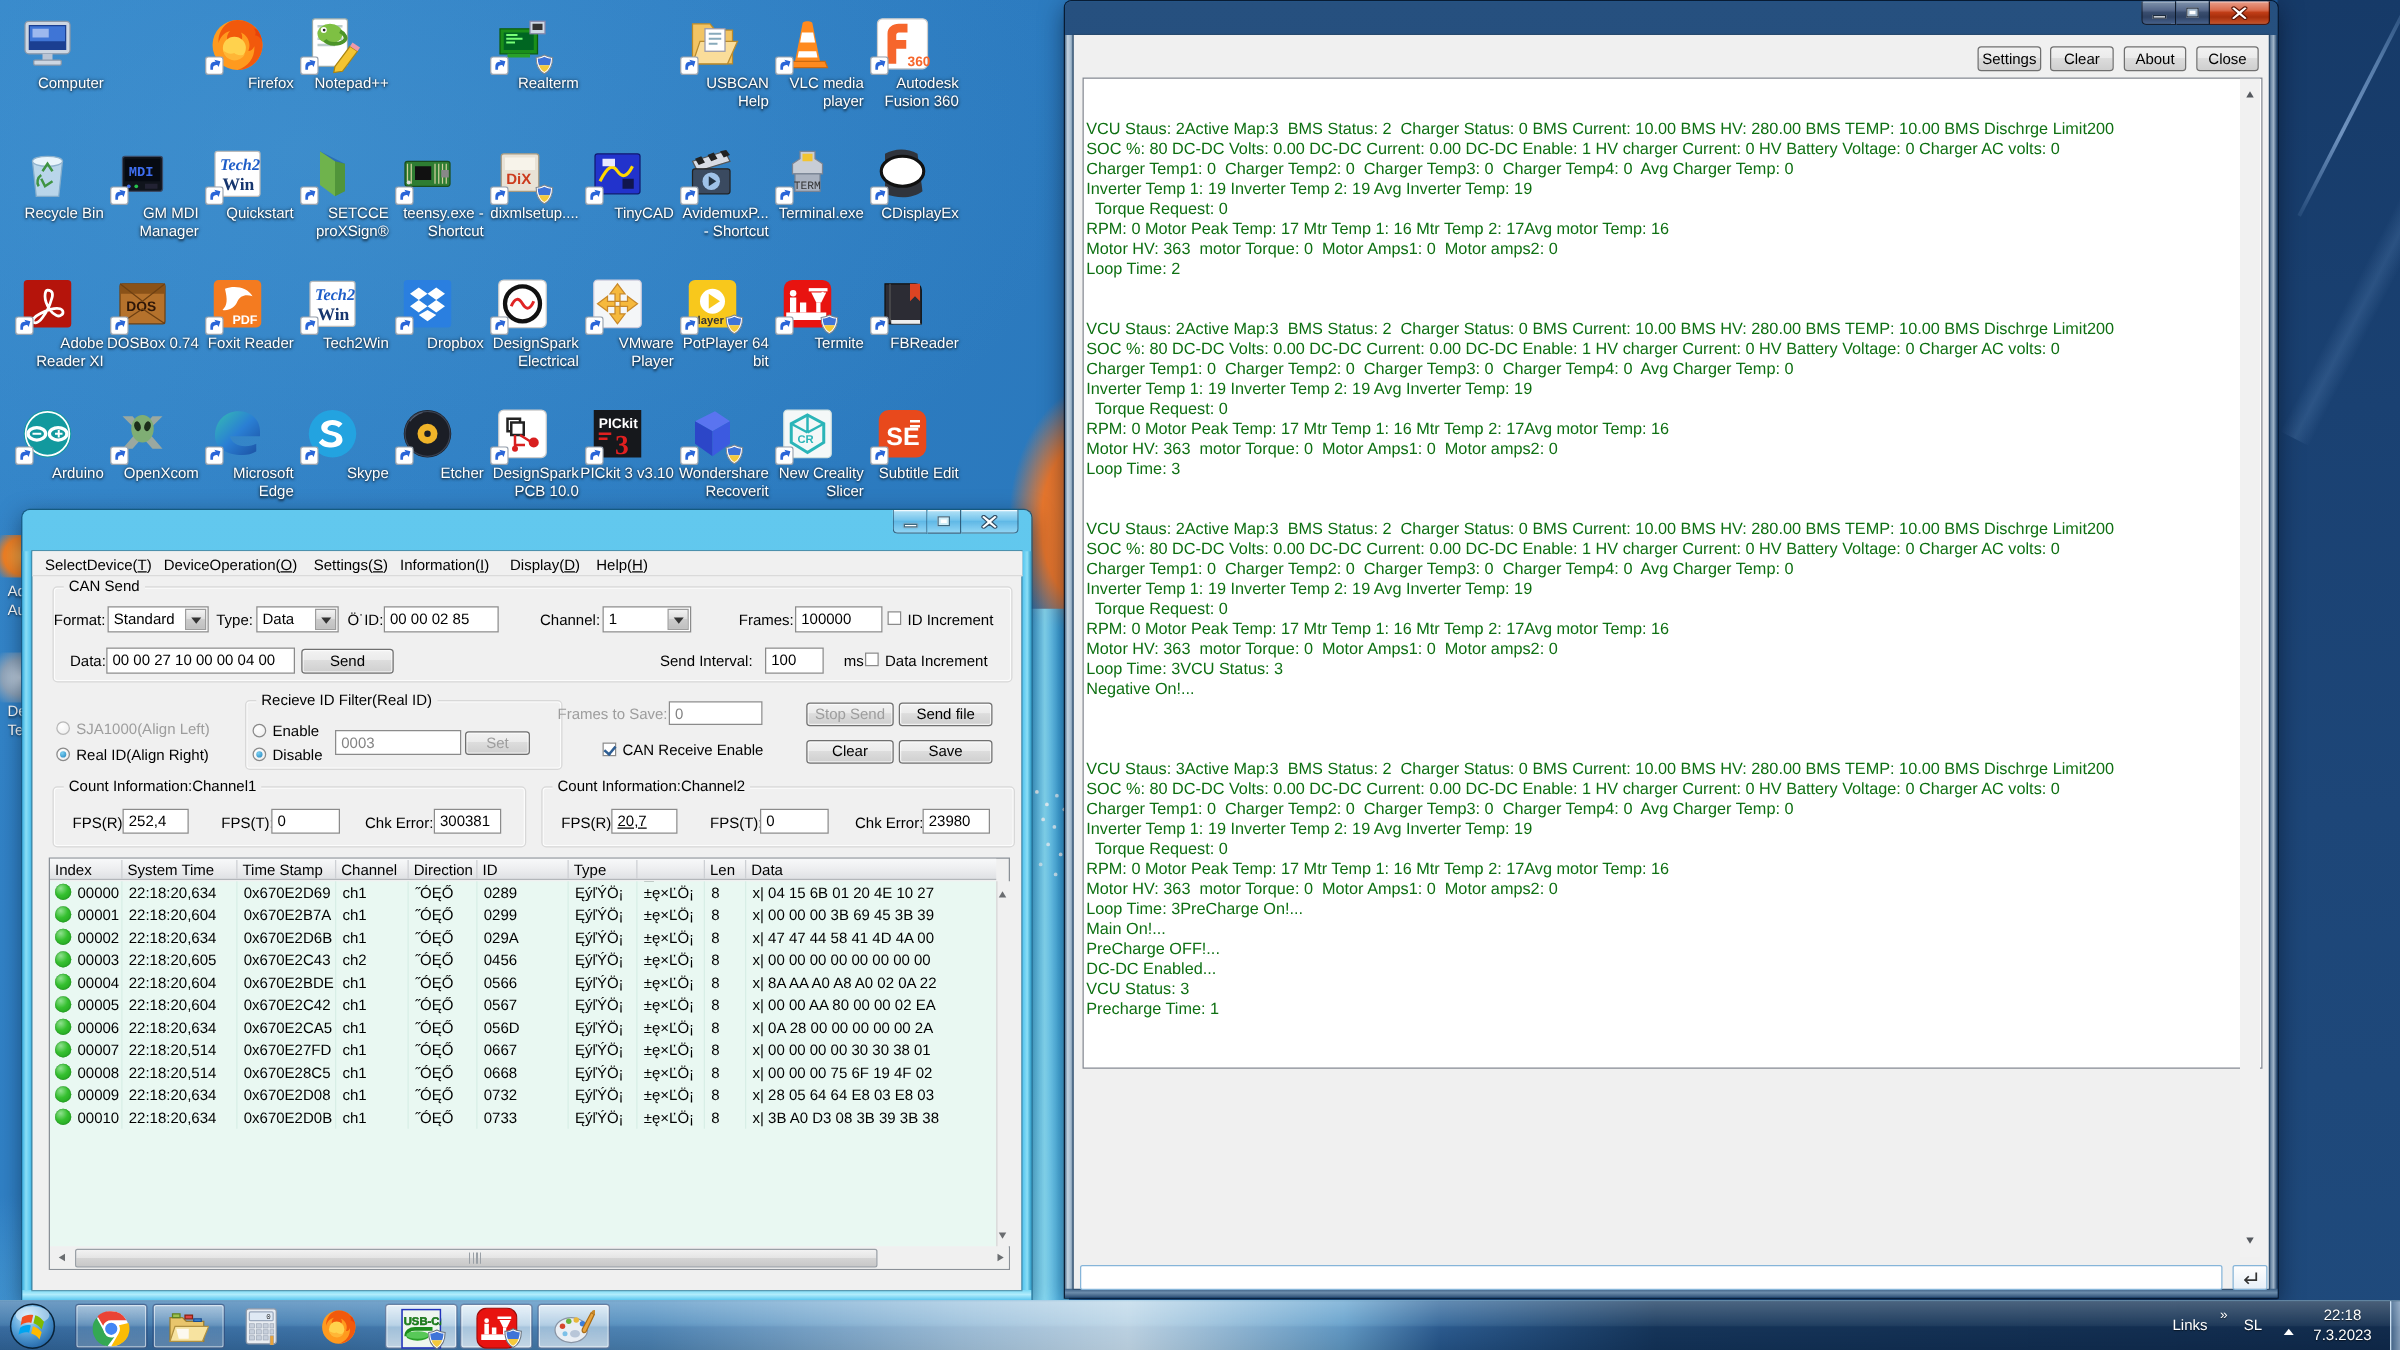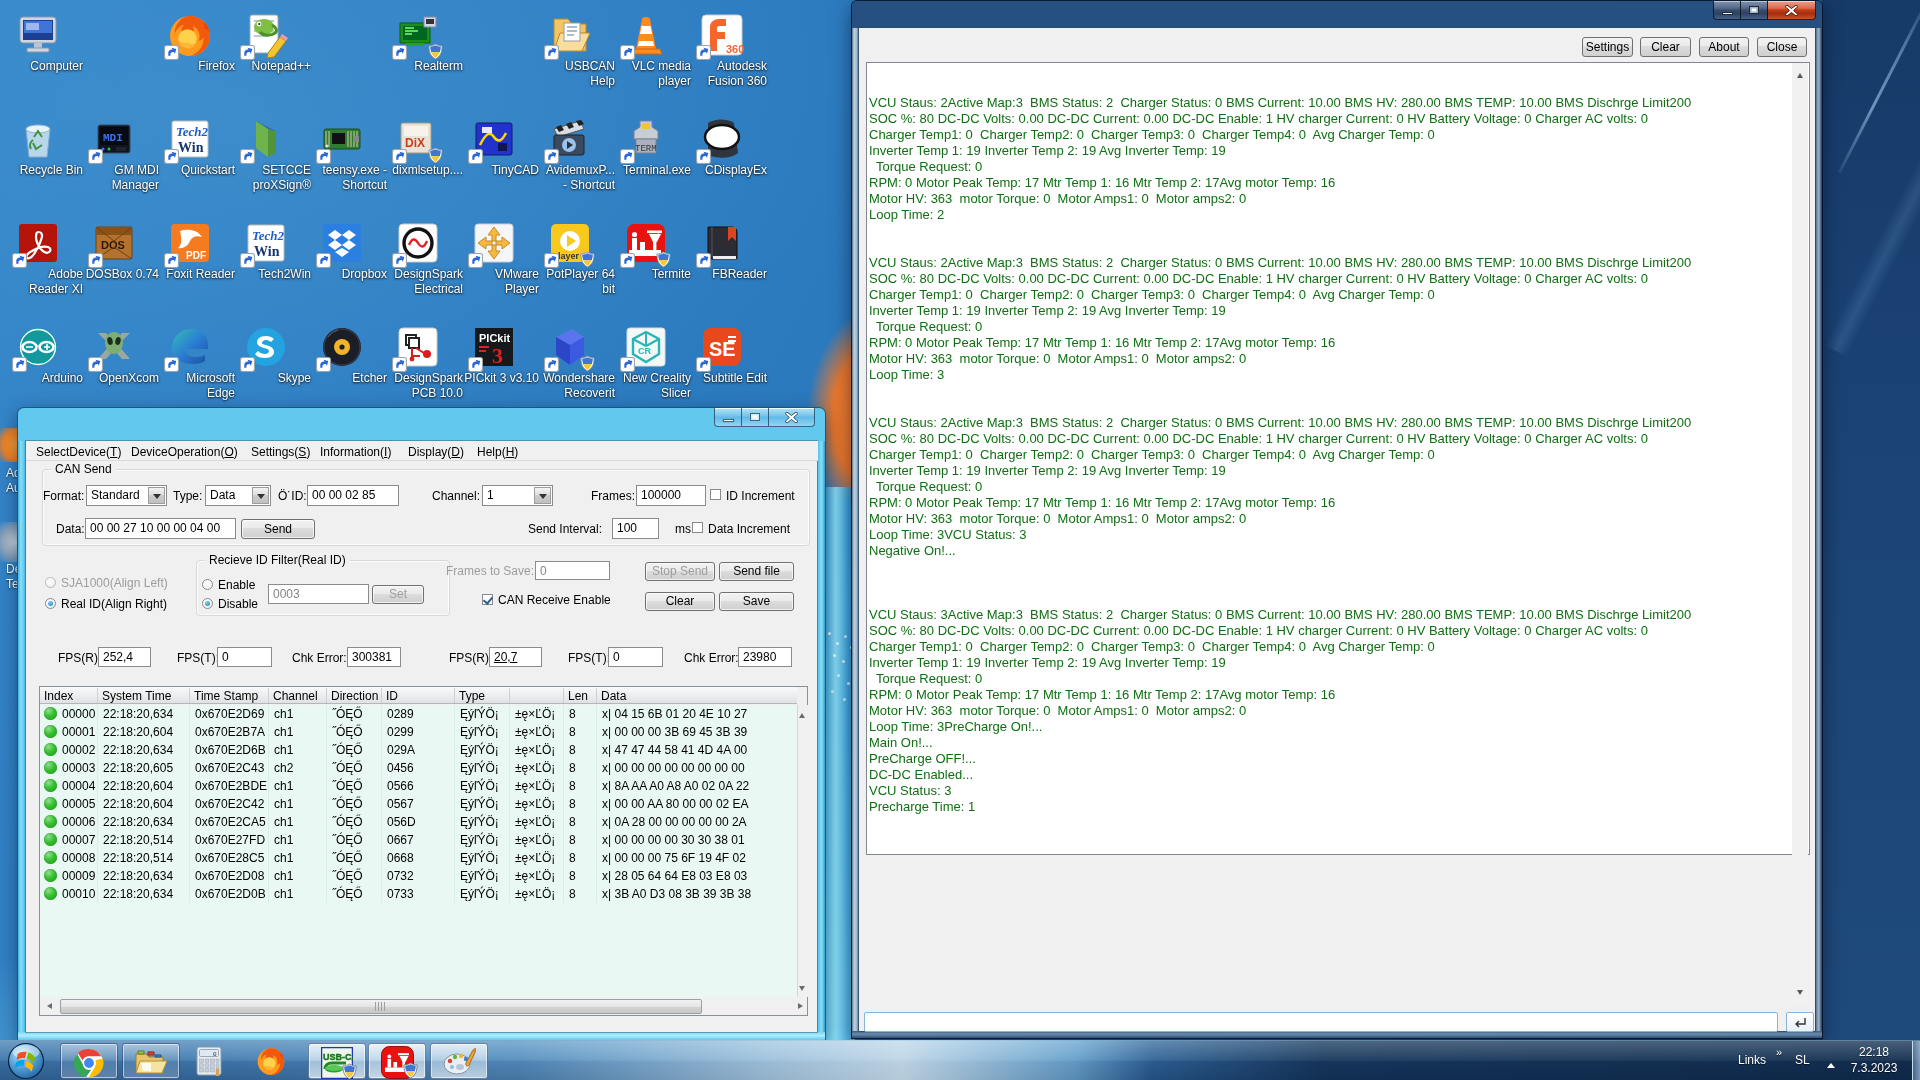--- a/index.html
+++ b/index.html
@@ -656,26 +656,32 @@
 
  <div class="lbl dis" style="left:428px;top:156px;">Frames to Save:</div>
  <div class="edit dis" style="left:517px;top:153px;width:75px;height:19px;">0</div>
  <div class="cbox chk" style="left:464px;top:186px;"></div>
  <div class="lbl" style="left:480px;top:185px;">CAN Receive Enable</div>
  <div class="w7btn dis" style="left:627px;top:154px;width:70px;height:19px;line-height:17px;">Stop Send</div>
  <div class="w7btn" style="left:701px;top:154px;width:75px;height:19px;line-height:17px;">Send file</div>
  <div class="w7btn" style="left:627px;top:184px;width:70px;height:19px;line-height:17px;">Clear</div>
  <div class="w7btn" style="left:701px;top:184px;width:75px;height:19px;line-height:17px;">Save</div>
 
+ <div class="grp" style="left:24px;top:221px;width:379px;height:49px;">
+      <div class="gcap">Count Information:Channel1</div>
+    </div>
  <div class="lbl" style="left:40px;top:243px;">FPS(R):</div>
  <div class="edit" style="left:80px;top:239px;width:53px;height:20px;">252,4</div>
  <div class="lbl" style="left:159px;top:243px;">FPS(T):</div>
  <div class="edit" style="left:199px;top:239px;width:55px;height:20px;">0</div>
  <div class="lbl" style="left:274px;top:243px;">Chk Error:</div>
  <div class="edit" style="left:329px;top:239px;width:54px;height:20px;">300381</div>
+ <div class="grp" style="left:415px;top:221px;width:379px;height:49px;">
+      <div class="gcap">Count Information:Channel2</div>
+    </div>
  <div class="lbl" style="left:431px;top:243px;">FPS(R):</div>
  <div class="edit" style="left:471px;top:239px;width:53px;height:20px;text-decoration:underline;">20,7</div>
  <div class="lbl" style="left:550px;top:243px;">FPS(T):</div>
  <div class="edit" style="left:590px;top:239px;width:55px;height:20px;">0</div>
  <div class="lbl" style="left:666px;top:243px;">Chk Error:</div>
  <div class="edit" style="left:720px;top:239px;width:54px;height:20px;">23980</div>
 
  <div class="abs" style="left:21px;top:278px;width:769px;height:330px;border:1px solid #8a9097;background:#f0f0f0;"></div>
  <div class="abs" style="left:22px;top:279px;width:757px;height:17px;background:linear-gradient(to bottom,#f8f9fa,#ebecee 60%,#dfe1e4);border-bottom:1px solid #b3b6ba;"></div>
  <div class="lbl" style="left:26px;top:281px;font-size:12px;">Index</div>

